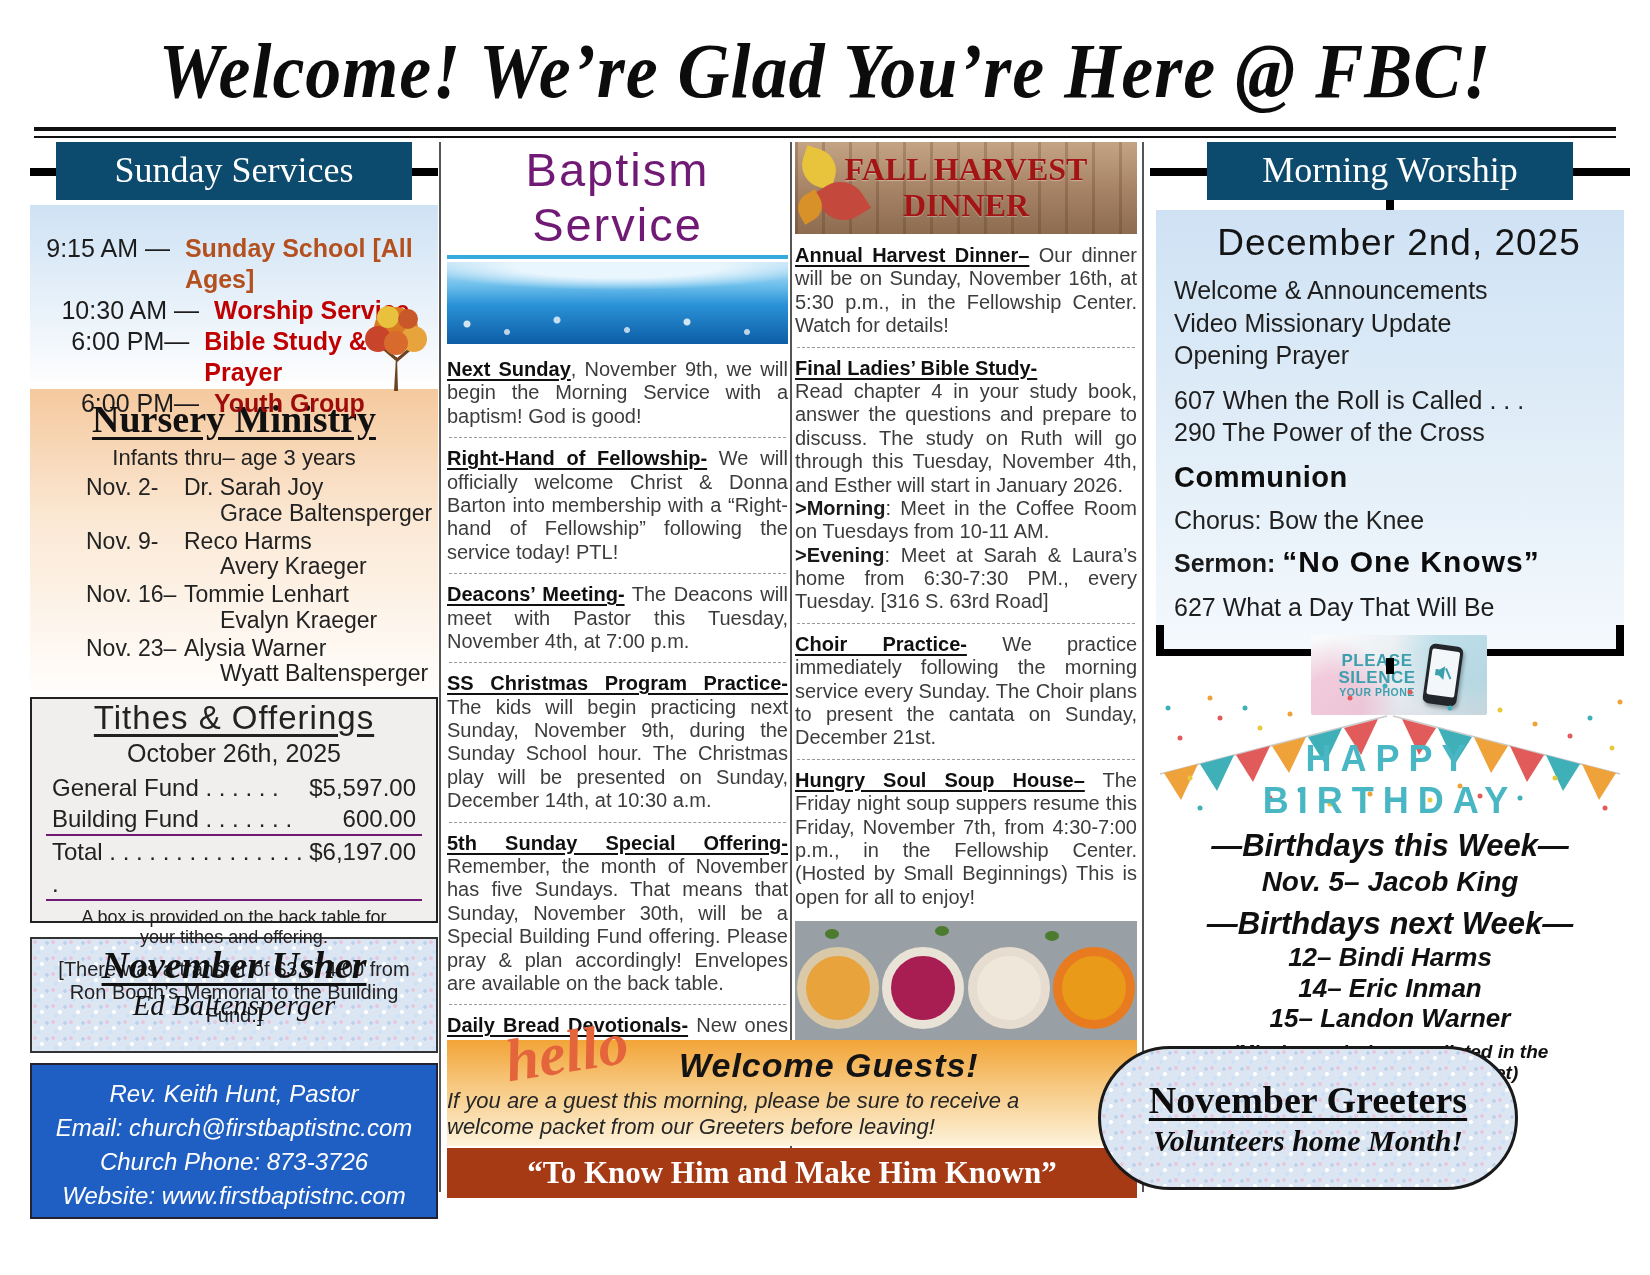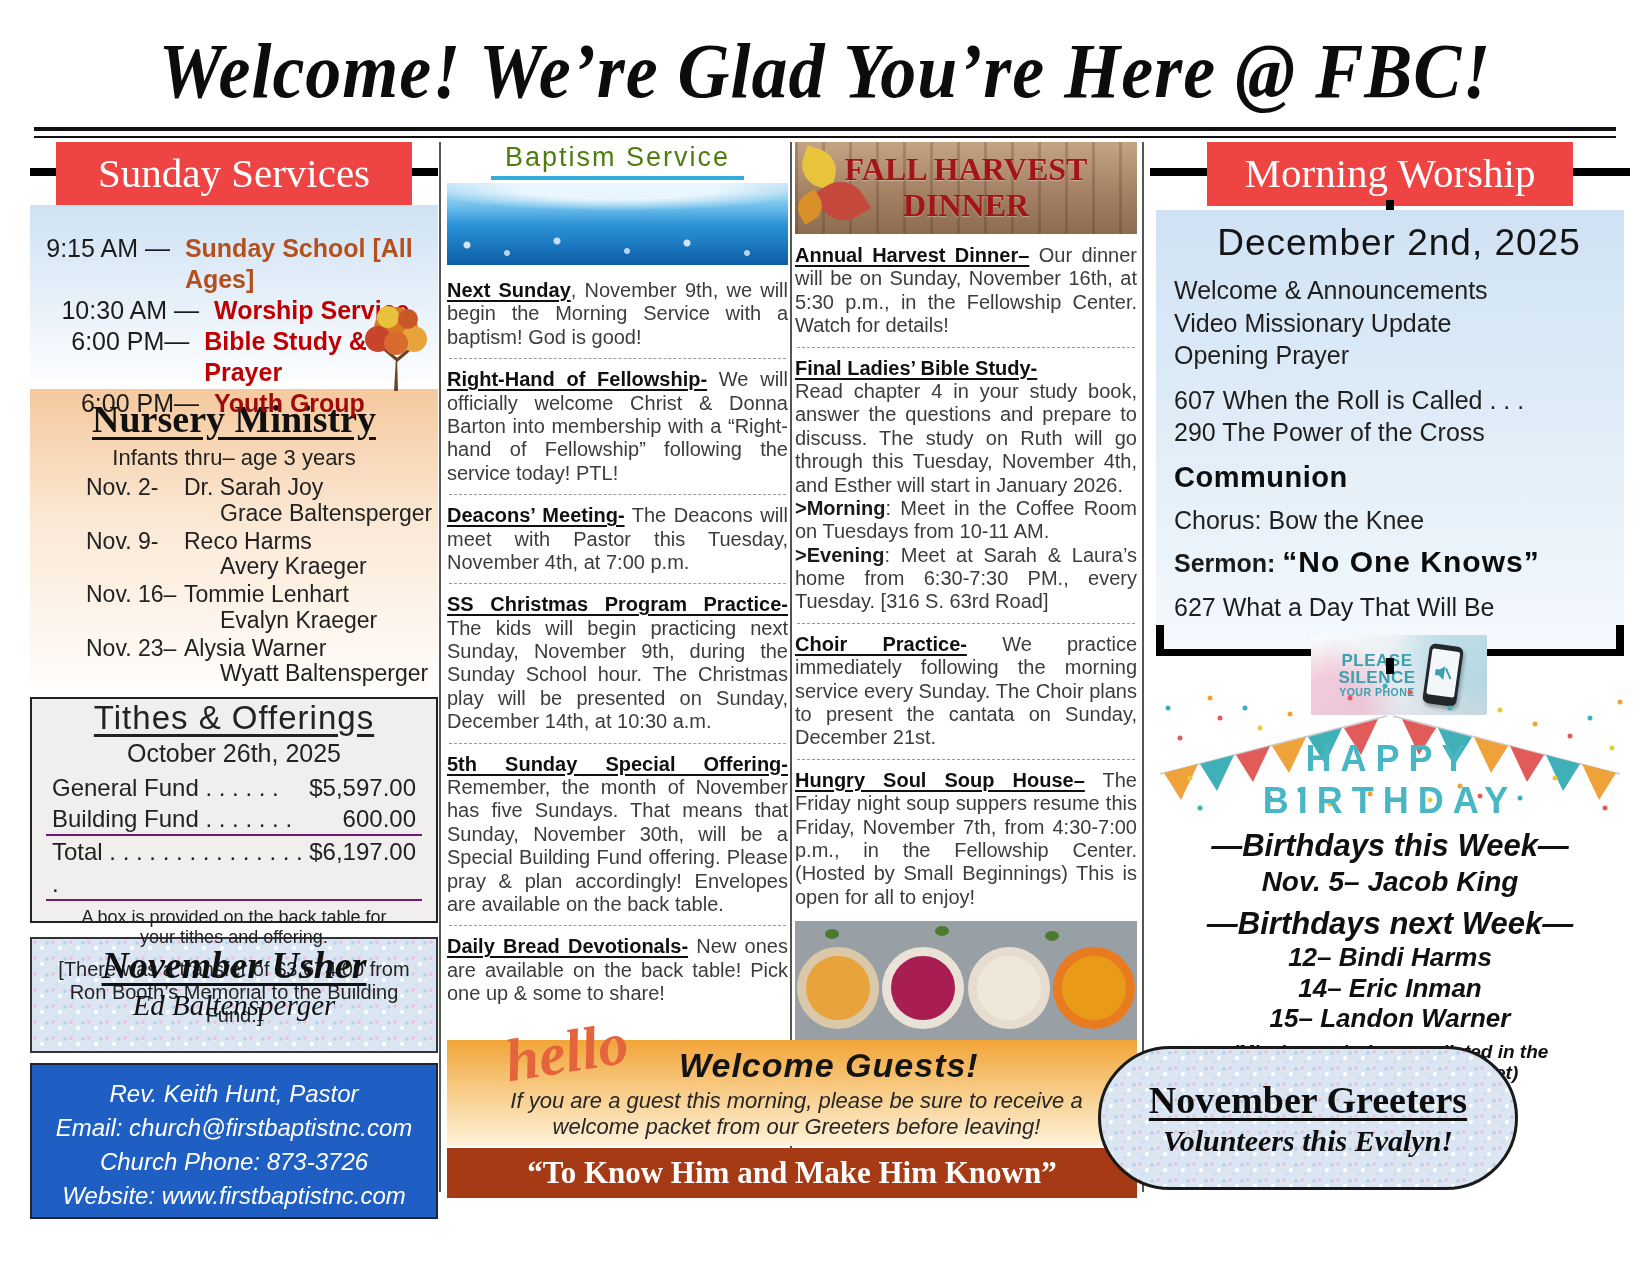--- a/index.html
+++ b/index.html
@@ -14,22 +14,22 @@
   .vrule{position:absolute;top:142px;width:2px;height:1050px;background:#555;}
   
   .col{position:absolute;top:142px;}
   .col1{left:30px;width:408px;}
   .col2{left:447px;width:341px;}
   .col3{left:795px;width:342px;}
   .col4{left:1150px;width:480px;}
   
   .banner-wrap{position:relative;height:60px;}
   .banner-wrap::before{content:"";position:absolute;left:0;right:0;top:26px;height:8px;background:#000;}
-  .banner-box{position:relative;margin:0 auto;background:#ef4444;color:#fff;text-align:center;
-    font-family:"Liberation Serif",serif;font-size:41px;padding:7px 0 9px;}
+  .banner-box{position:relative;margin:0 auto;background:#0c4a6e;color:#fff;text-align:center;
+    font-family:"Liberation Serif",serif;font-size:36px;padding:7px 0 9px;}
   .banner-tick{position:absolute;left:50%;top:58px;width:8px;height:16px;background:#000;transform:translateX(-50%);}
   
   .schedule-box{position:relative;margin-top:3px;height:148px;padding-top:28px;
     background:linear-gradient(180deg,#cfe2f4 0%,#e9f2fa 60%,#fdfdfe 100%);}
   .sch-row{display:flex;font-size:25px;line-height:1.24;}
   .sch-time{width:176px;text-align:right;margin-right:8px;color:#1c1c1c;white-space:pre;}
   .sch-label{font-weight:bold;}
   .tree{position:absolute;right:2px;bottom:-12px;}
   .nursery-box{margin-top:8px;height:294px;padding-top:8px;
     background:linear-gradient(180deg,#f5c99e 0%,#fbe9d6 45%,#fffdfb 100%);}
@@ -60,21 +60,21 @@
   .usher-name{font-family:"Liberation Serif",serif;font-style:italic;font-size:29px;margin-top:2px;color:#111;}
   .pastor-box{margin-top:10px;height:140px;border:2px solid #223;background:#1f5ec2;color:#fff;
     text-align:center;font-style:italic;font-size:24px;line-height:1.42;padding-top:12px;}
   
   .art{font-size:20px;line-height:1.17;text-align:justify;color:#3c3c3c;margin:0;}
   .art-title{font-weight:bold;color:#101010;text-decoration:underline;text-underline-offset:3px;}
   .sep{border-top:1px dashed #9a9a9a;margin:9px 2px;}
   .b{font-weight:bold;color:#1a1a1a;}
   
   .bap-head{text-align:center;}
-  .bap-title{display:inline-block;color:#4d7c0f;font-size:27px;letter-spacing:2px;
+  .bap-title{display:inline-block;color:#701a75;font-size:47px;letter-spacing:2px;
     border-bottom:4px solid #35aadc;padding:0 14px 3px;}
   .water{margin-top:3px;height:82px;position:relative;overflow:hidden;
     background:
       radial-gradient(circle at 20px 62px, rgba(255,255,255,.8) 3px, transparent 4px),
       radial-gradient(circle at 60px 70px, rgba(255,255,255,.7) 2.5px, transparent 3.5px),
       radial-gradient(circle at 110px 58px, rgba(255,255,255,.75) 3px, transparent 4px),
       radial-gradient(circle at 180px 68px, rgba(255,255,255,.7) 2.5px, transparent 3.5px),
       radial-gradient(circle at 240px 60px, rgba(255,255,255,.8) 3px, transparent 4px),
       radial-gradient(circle at 300px 70px, rgba(255,255,255,.7) 2.5px, transparent 3.5px),
       radial-gradient(ellipse 340px 40px at 50% 4px, #eaf6fd 30%, transparent 60%),
@@ -100,21 +100,21 @@
   .bowl3{border:9px solid #e6ddd0;background:#efe8da;}
   .bowl4{border:9px solid #e87a20;background:#e89a18;}
   .sprig{position:absolute;width:14px;height:10px;border-radius:50%;background:#4c7a2e;}
   
   .welcome-banner{position:absolute;left:447px;top:1040px;width:690px;height:106px;
     background:linear-gradient(180deg,#f2a437 0%,#f6c477 38%,#fdf2da 100%);}
   .hello-script{position:absolute;left:58px;top:-22px;font-family:"Liberation Serif",serif;
     font-style:italic;font-weight:bold;font-size:60px;color:#e4653c;transform:rotate(-9deg);}
   .wg-title{position:absolute;left:232px;top:6px;font-size:34px;font-weight:bold;
     font-style:italic;color:#141414;letter-spacing:1px;}
-  .wg-lines{position:absolute;left:9px;right:0;top:48px;text-align:center;
+  .wg-lines{position:absolute;left:0;right:0;top:48px;
     font-style:italic;font-size:22px;line-height:1.2;color:#262626;}
   .quote-bar{position:absolute;left:447px;top:1148px;width:690px;height:50px;background:#a53a14;
     color:#fff;text-align:center;font-family:"Liberation Serif",serif;font-weight:bold;
     font-size:31px;line-height:50px;}
   
   .worship-box{position:relative;margin:8px 6px 0;height:446px;
     background:linear-gradient(180deg,#cfe2f4 0%,#e2eef8 55%,#f4f9fd 100%);
     border-bottom:7px solid #000;padding:10px 0 0 18px;box-sizing:border-box;}
   .worship-box::before,.worship-box::after{content:"";position:absolute;bottom:0;width:8px;height:24px;background:#000;}
   .worship-box::before{left:0;}
@@ -458,16 +458,16 @@
     <div class="wg-lines">
       <div>If you are a guest this morning, please be sure to receive a</div>
       <div>welcome packet from our Greeters before leaving!</div>
     </div>
   </div>
 
   <div class="quote-bar">“To Know Him and Make Him Known”</div>
 
   <div class="greeters-pill speckle">
     <div class="gp-title">November  Greeters</div>
-    <div class="gp-sub">Volunteers this Evalyn!</div>
+    <div class="gp-sub">Volunteers home Month!</div>
   </div>
 
 </div>
 
 </body></html>

